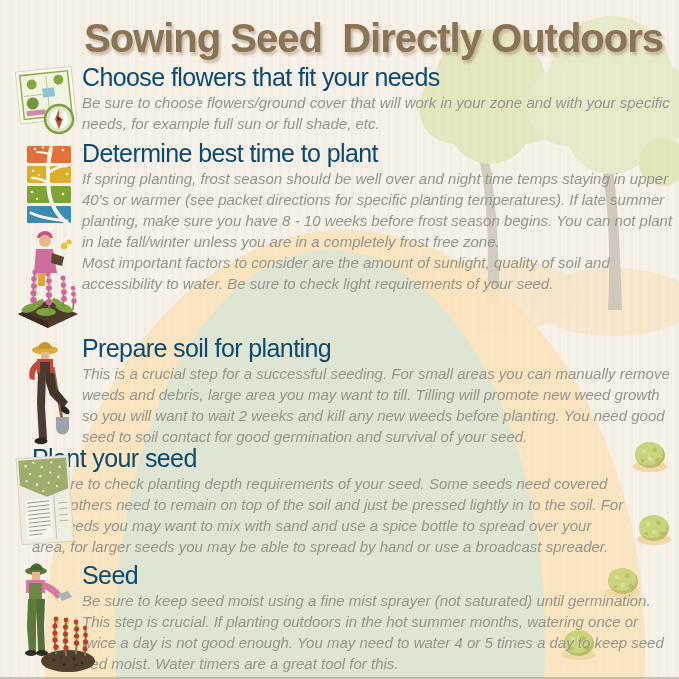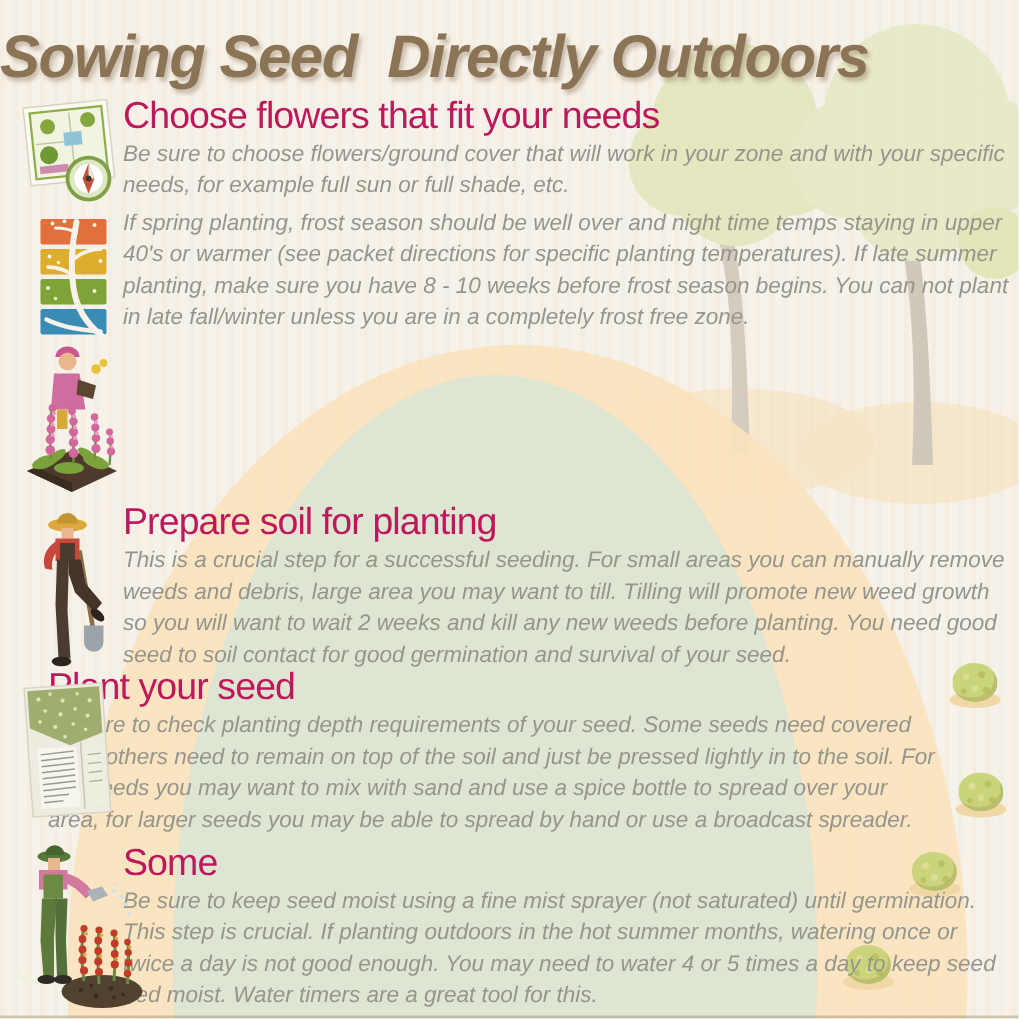--- a/index.html
+++ b/index.html
@@ -43,33 +43,33 @@
       radial-gradient(circle at 30% 35%, #dade92 2px, rgba(0,0,0,0) 2.6px),
       radial-gradient(circle at 65% 30%, #b9c163 2px, rgba(0,0,0,0) 2.6px),
       radial-gradient(circle at 50% 65%, #dade92 2px, rgba(0,0,0,0) 2.6px),
       radial-gradient(circle at 75% 70%, #b9c163 2px, rgba(0,0,0,0) 2.6px),
       radial-gradient(circle at 25% 72%, #b9c163 1.6px, rgba(0,0,0,0) 2.2px),
       #ccd37d;
     box-shadow:inset -2px -3px 0 rgba(150,155,80,0.35);
   }
   .title{
     position:absolute;left:0;top:16px;width:663px;z-index:10;
-    text-align:left;
-    font-size:40px;font-weight:bold;font-style:italic;
+    text-align:right;
+    font-size:40px;font-weight:bold;
     letter-spacing:-1px;
     color:#8b7355;
     text-shadow:2px 3px 3px rgba(130,105,75,0.40);
     white-space:pre;
   }
   .section{position:absolute;left:0;width:679px;padding-left:82px;box-sizing:border-box;z-index:10;}
   .section .icon{position:absolute;}
   .heading{
     font-size:25px;line-height:30px;font-weight:400;
     letter-spacing:-0.6px;
-    color:#be185d;
+    color:#0c4a6e;
   }
   .body-text{
     margin-top:0;width:592px;
     font-size:15px;line-height:21px;font-style:italic;
     color:#96958b;
   }
   .s1{top:62px;}  .s1 .icon{left:13px;top:2px;}
   .s2{top:138px;} .s2 .icon{left:23px;top:6px;}
   .s3{top:252px;} .s3 .icon{left:12px;top:-24px;}
   .s4{top:333px;} .s4 .icon{left:17px;top:4px;}
@@ -167,20 +167,21 @@
           <circle cx="20" cy="3.5" r="1.3"></circle>
           <circle cx="40" cy="6" r="1.3"></circle>
         <circle cx="10" cy="27" r="1.3"></circle>
           <circle cx="44" cy="30" r="1.3"></circle>
           <circle cx="16" cy="31" r="1.1"></circle>
         <circle cx="9" cy="48" r="1.3"></circle>
           <circle cx="40" cy="50" r="1.3"></circle>
           <circle cx="14" cy="55" r="1.1"></circle>
       </g>
     </svg>
+    <div class="heading">Determine best time to plant</div>
     <div class="body-text">If spring planting, frost season should be well over and  night time temps staying in upper 40's or warmer (see packet directions for specific planting temperatures). If late summer planting, make sure you have 8 - 10 weeks before frost season begins. You can not plant in late fall/winter unless you are in a completely frost free zone.</div>
   </div>
 
   <div class="section s3">
     <svg class="icon" width="72" height="104" viewBox="0 0 72 104">
       <path d="M25 10 a8 7 0 0 1 16 0 z" fill="#c7578c"></path>
       <circle cx="33" cy="13" r="6" fill="#e9b68e"></circle>
       <path d="M24 21 h17 l4 24 h-23 z" fill="#cf6d9e"></path>
       <rect x="26" y="45" width="7" height="13" fill="#d8a93c"></rect>
       <path d="M40 25 l12 4 -2 9 -11 -3 z" fill="#5b4632"></path>
@@ -226,20 +227,21 @@
           <circle cx="23" cy="62" r="1.4"></circle>
         <circle cx="37.5" cy="49.5" r="1.4"></circle>
           <circle cx="38" cy="57" r="1.4"></circle>
           <circle cx="38" cy="64" r="1.4"></circle>
         <circle cx="52" cy="53.5" r="1.3"></circle>
           <circle cx="52.5" cy="61" r="1.3"></circle>
         <circle cx="62" cy="63" r="1.2"></circle>
           <circle cx="62.5" cy="70" r="1.2"></circle>
       </g>
     </svg>
+    <div class="body-text">Most important factors to consider are the amount of sunlight, quality of soil and accessibility to water. Be sure to check light  requirements of your seed.</div>
   </div>
 
   <div class="section s4">
     <svg class="icon" width="58" height="112" viewBox="0 0 58 112">
       <line x1="36" y1="30" x2="45" y2="82" stroke="#8a6b4a" stroke-width="3"></line>
       <path d="M39 80 h13 v11 a6.5 6.5 0 0 1 -13 0 z" fill="#9ba3ab"></path>
       <ellipse cx="28" cy="13" rx="13" ry="4.5" fill="#dca93f"></ellipse>
       <path d="M21 12 a7 7 0 0 1 14 0 z" fill="#c2952f"></path>
       <rect x="24" y="15" width="8" height="7" fill="#e9b68e"></rect>
       <path d="M20 22 h16 v15 h-16 z" fill="#c6483a"></path>
@@ -360,17 +362,17 @@
           <circle cx="75" cy="36" r="1.4"></circle>
           <circle cx="78" cy="41" r="1.4"></circle>
         <circle cx="72" cy="27" r="1.2"></circle>
           <circle cx="80" cy="47" r="1.2"></circle>
       </g>
       <path d="M22 37 l-1 28 2 24 h7 l0 -26 2 -26 z" fill="#5d7a3c"></path>
       <path d="M31 37 h8 l-1 28 1 24 h-7 l-1 -26 z" fill="#54703a"></path>
       <ellipse cx="25" cy="91" rx="6" ry="3" fill="#2e2a24"></ellipse>
       <ellipse cx="36" cy="91" rx="6" ry="3" fill="#2e2a24"></ellipse>
     </svg>
-    <div class="heading">Some</div>
+    <div class="heading">Seed</div>
     <div class="body-text">Be sure to keep seed moist using a fine mist sprayer (not saturated) until germination. This step is crucial. If planting outdoors in the hot summer months, watering once  or twice a day is not good enough. You may need to water 4 or 5 times a day to keep seed bed moist. Water timers are a great tool for this.</div>
   </div>
 
 </div>
 
 </body></html>

